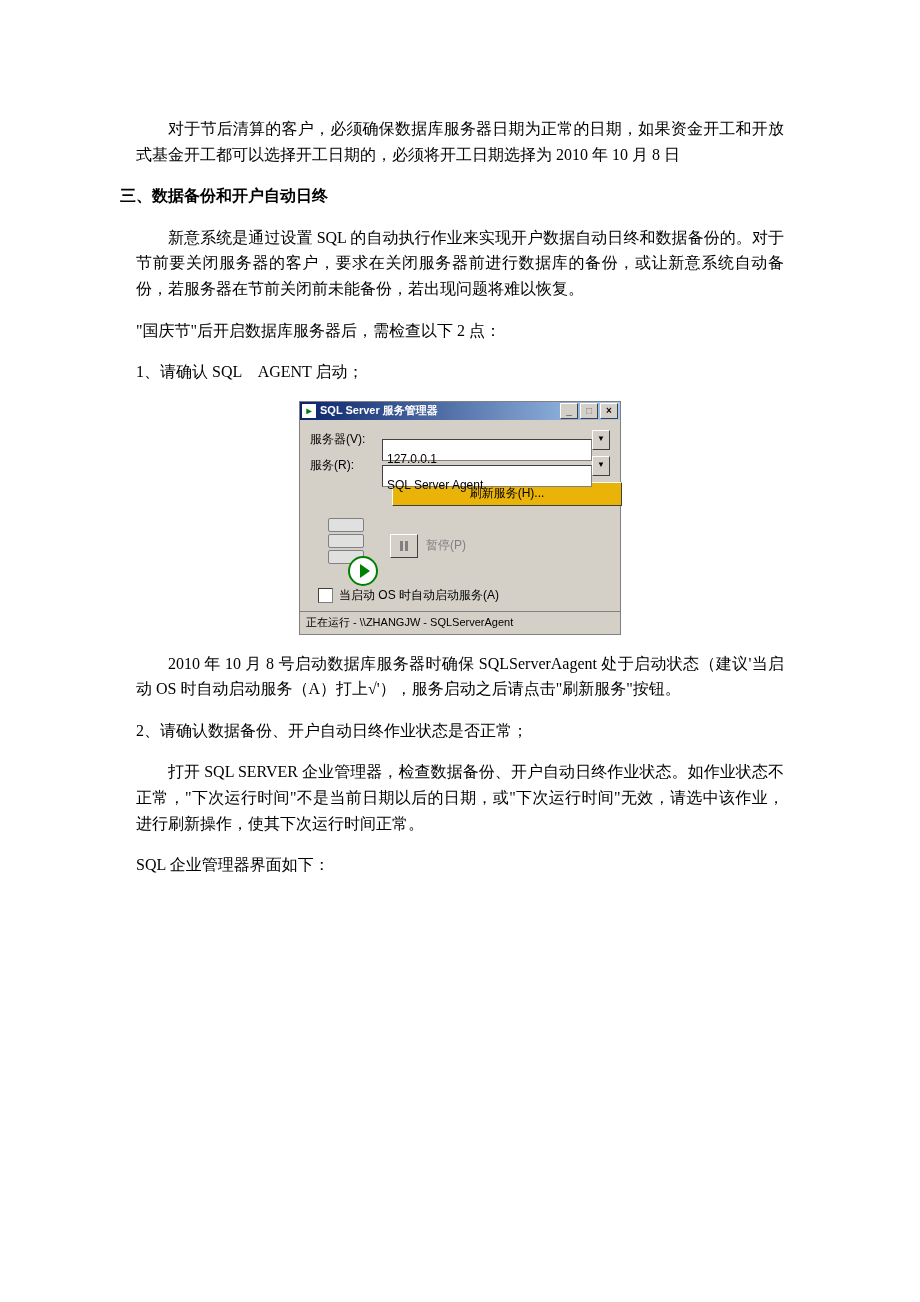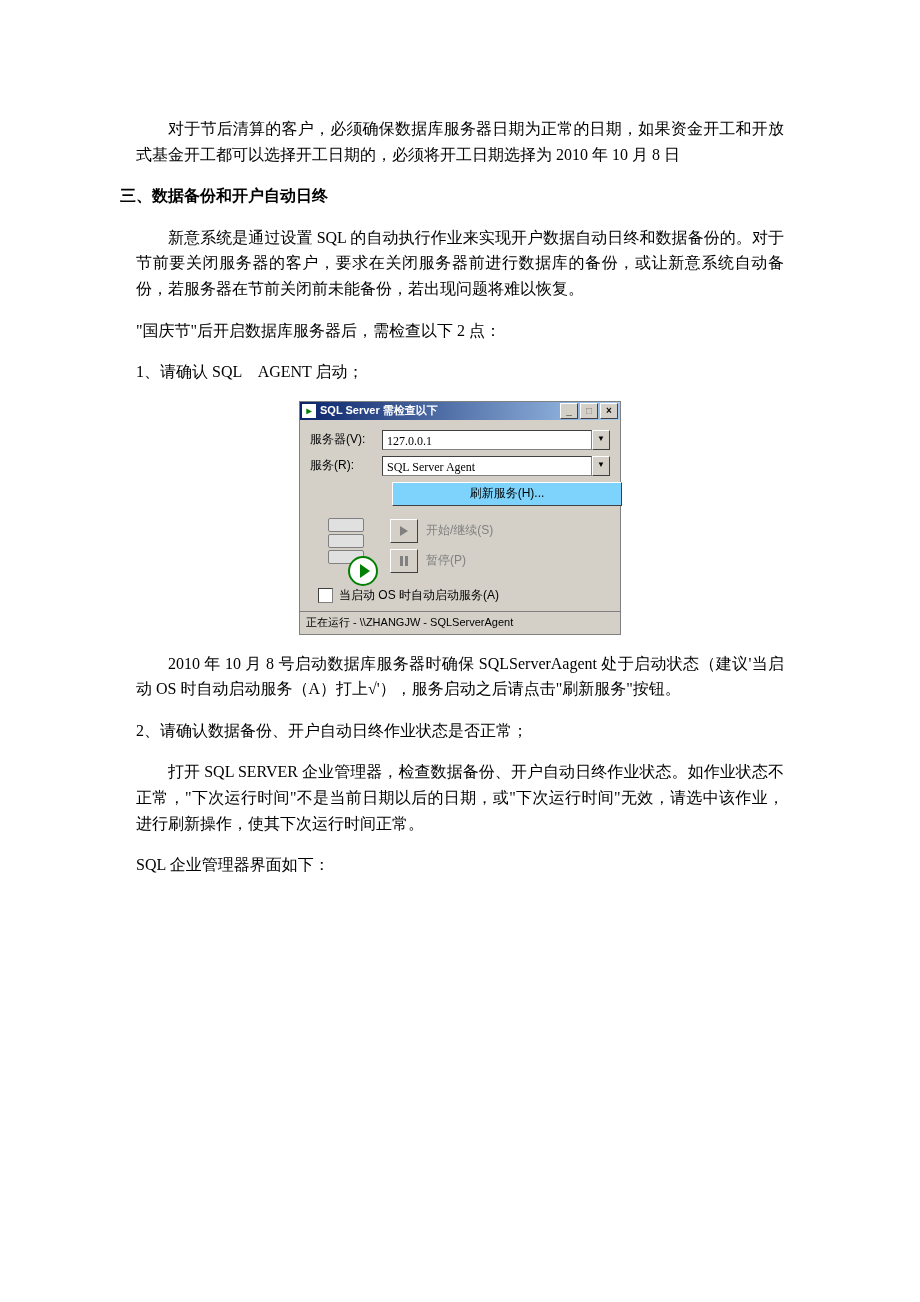--- a/index.html
+++ b/index.html
@@ -87,41 +87,42 @@
       flex: 1;
       display: flex;
       height: 20px;
     }
     .combo-input {
       flex: 1;
       background: #fff;
       border: 1px solid #808080;
       border-top-color: #404040;
       border-left-color: #404040;
-      padding: 1px 4px;
-      font-family: Liberation Serif, serif;
-      font-size: 12px;
+      padding: 10px 4px;
+      font-family: Liberation Sans, sans-serif;
+      font-size: 12px;
+      margin-top: 9px;
     }
     .combo-arrow {
       width: 16px;
       background: #d4d0c8;
       border: 1px solid #fff;
       border-right-color: #404040;
       border-bottom-color: #404040;
       display: flex;
       align-items: center;
       justify-content: center;
       font-size: 8px;
     }
     .wide-btn {
       margin-left: 72
       px;
       margin-top: 2px;
       height: 22px;
-      background: #7dd3fc;
+      background: #eab308;
       border: 1px solid #fff;
       border-right-color: #404040;
       border-bottom-color: #404040;
       text-align: center;
       line-height: 20px;
       font-size: 12px;
       width: 228px;
       margin-left: 82px;
     }
     .mid-area {
@@ -225,21 +226,21 @@
 
 <p class="para indent">对于节后清算的客户，必须确保数据库服务器日期为正常的日期，如果资金开工和开放式基金开工都可以选择开工日期的，必须将开工日期选择为 2010 年 10 月 8 日</p>
 <p class="heading">三、数据备份和开户自动日终</p>
 <p class="para indent">新意系统是通过设置 SQL 的自动执行作业来实现开户数据自动日终和数据备份的。对于节前要关闭服务器的客户，要求在关闭服务器前进行数据库的备份，或让新意系统自动备份，若服务器在节前关闭前未能备份，若出现问题将难以恢复。</p>
 <p class="para">"国庆节"后开启数据库服务器后，需检查以下 2 点：</p>
 <p class="para">1、请确认 SQL　AGENT 启动；</p>
 
 <div class="screenshot">
   <div class="titlebar">
     <div class="title-icon">▸</div>
-    <div class="title-text">SQL Server 需检查以下</div>
+    <div class="title-text">SQL Server 服务管理器</div>
     <div class="win-btn">_</div>
     <div class="win-btn disabled">□</div>
     <div class="win-btn">×</div>
   </div>
 
   <div class="form-area">
     <div class="form-row">
       <div class="form-label">服务器(V):</div>
       <div class="combo">
         <div class="combo-input">127.0.0.1</div>
@@ -263,26 +264,20 @@
         <div class="disk"></div>
         <div class="disk"></div>
         <div class="play-circle">
             <div class="play-tri"></div>
           </div>
       </div>
     </div>
     <div class="ctrl-col">
       <div class="ctrl-row">
         <div class="ctrl-btn">
-            <div class="tri-play"></div>
-          </div>
-        <div class="ctrl-label disabled">开始/继续(S)</div>
-      </div>
-      <div class="ctrl-row">
-        <div class="ctrl-btn">
             <div class="pause-icon">
               <div class="pause-bar"></div>
               <div class="pause-bar"></div>
             </div>
           </div>
         <div class="ctrl-label disabled">暂停(P)</div>
       </div>
     </div>
   </div>
 

